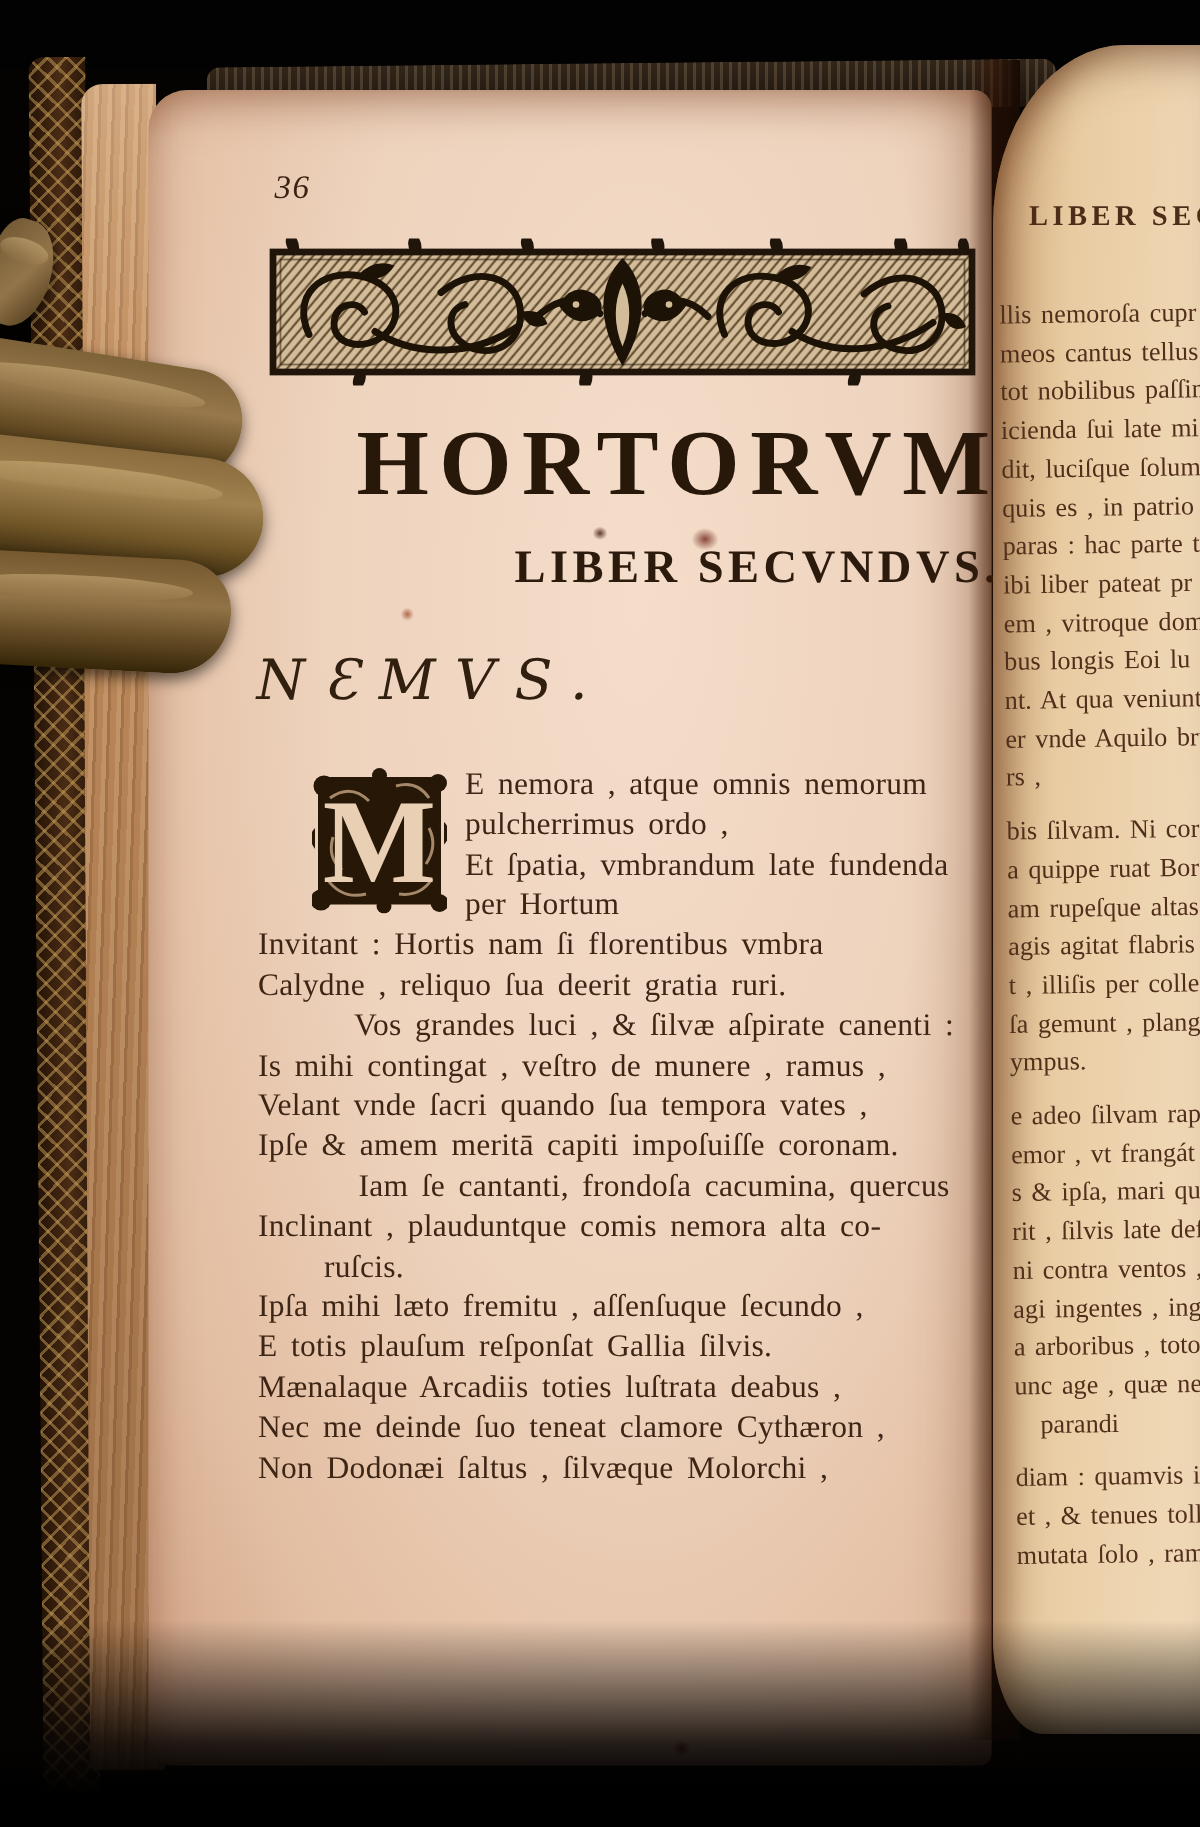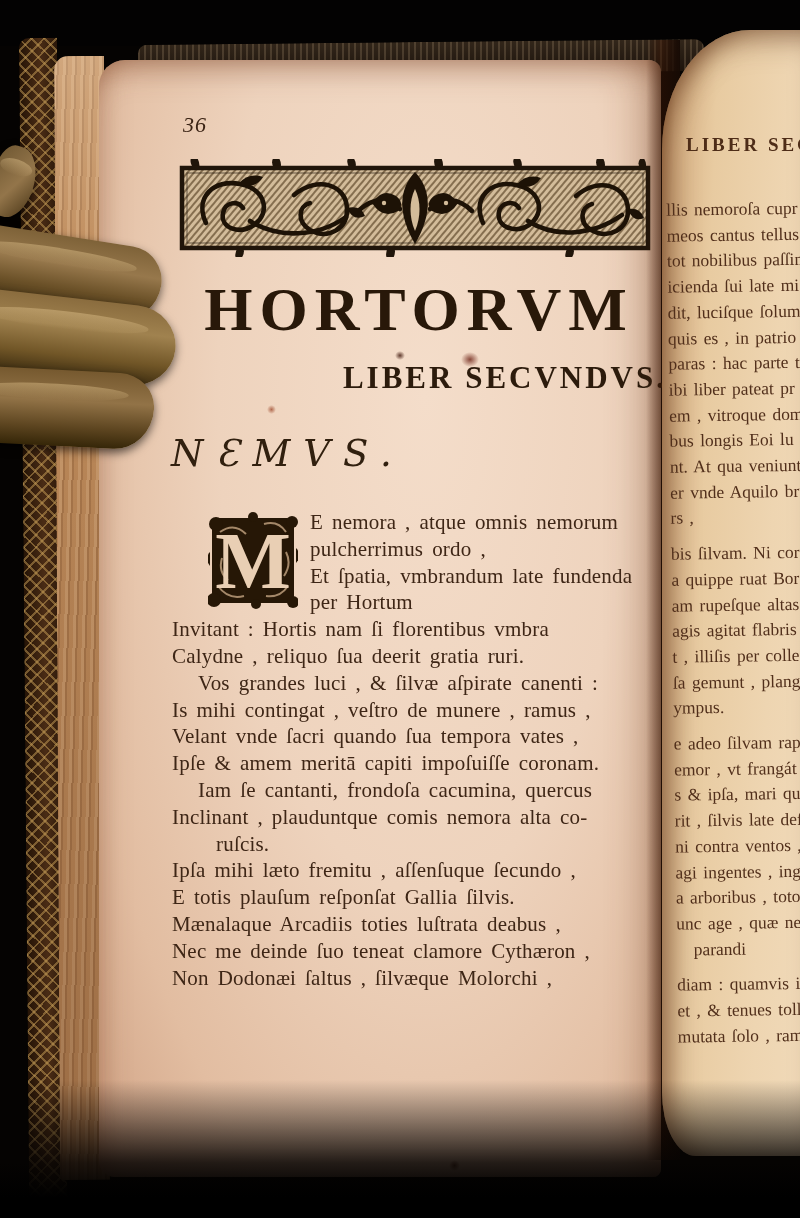--- a/index.html
+++ b/index.html
@@ -28,32 +28,32 @@
   .left-page{position:absolute;left:99px;top:60px;width:562px;height:1117px;
     background:radial-gradient(ellipse at 58% 30%, #f4ddca 0%, #eed3bd 45%, #e2bda1 78%, #d0a284 100%);
     border-radius:26px 12px 8px 16px;
     box-shadow:inset -30px 0 42px -18px rgba(96,44,18,.45),
                inset 0 26px 32px -22px rgba(120,60,30,.5),
                inset 0 -34px 42px -26px rgba(90,40,20,.35),
                inset 24px 0 30px -22px rgba(140,80,45,.35);}
   .page-number{position:absolute;left:84px;top:52px;font-size:22px;color:#3a2314;
     font-style:italic;letter-spacing:1px;}
   .headpiece{position:absolute;left:79px;top:99px;width:474px;height:98px;}
-  .lp-title{position:absolute;left:72px;top:214px;width:496px;text-align:center;
+  .lp-title{position:absolute;left:72px;top:214px;width:496px;text-align:right;
     font-size:62px;font-weight:600;letter-spacing:7px;color:#281809;white-space:nowrap;}
   .lp-subtitle{position:absolute;left:72px;top:300px;width:496px;text-align:right;
     font-size:31px;font-weight:600;letter-spacing:3px;color:#2c1b0c;white-space:nowrap;}
   .lp-section{position:absolute;left:72px;top:372px;width:496px;text-align:left;
     font-size:37px;font-style:italic;letter-spacing:13px;color:#31200f;
     font-family:"DejaVu Serif","DejaVu Sans",serif;white-space:nowrap;}
   .verse{position:absolute;left:73px;top:449px;width:502px;font-size:21px;line-height:26.8px;
     color:#3e2616;word-spacing:3.5px;letter-spacing:.2px;}
   .dropcap{float:left;width:90px;height:97px;margin:3px 12px 2px 36px;}
   .vline{white-space:nowrap;}
-  .vline.ind1{padding-left:26px;}
+  .vline.ind1{padding-left:26px;text-align:center;}
   .vline.ind2{padding-left:44px;}
 
   
   .gutter{position:absolute;left:646px;top:40px;width:34px;height:1120px;
     background:linear-gradient(90deg, rgba(70,30,10,0) 0%, rgba(55,22,6,.55) 45%, #160a04 100%);}
   .right-page{position:absolute;left:662px;top:30px;width:138px;height:1126px;overflow:hidden;
     background:linear-gradient(92deg,#bb8f62 0%,#d9b386 9%,#e8cba1 32%,#eed5b1 72%,#f0d9b8 100%);
     border-radius:88px 0 0 34px / 120px 0 0 64px;
     box-shadow:inset 20px 0 28px -12px rgba(80,35,10,.55), inset 0 30px 30px -22px rgba(90,45,20,.5);}
   .rp-header{position:absolute;left:24px;top:104px;font-size:19px;letter-spacing:3px;

